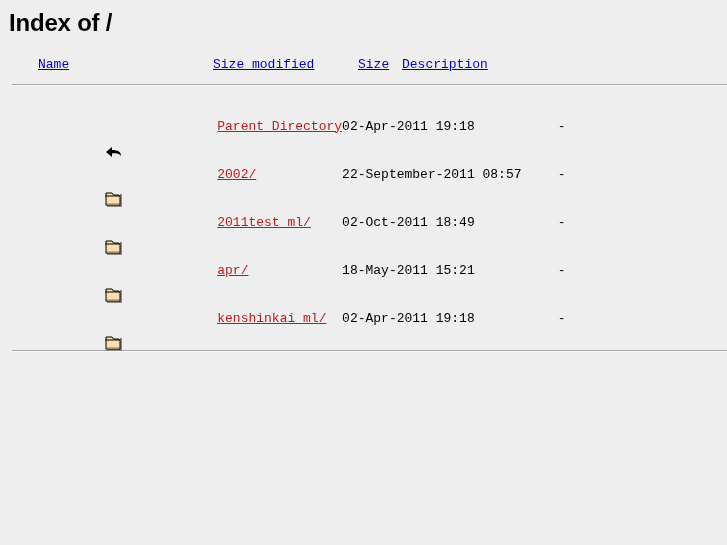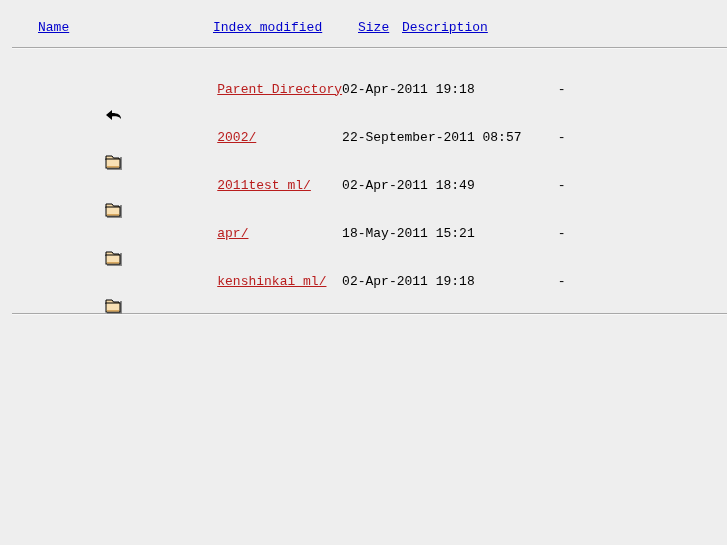--- a/index.html
+++ b/index.html
@@ -115,35 +115,36 @@
     font-size: 12.5px;
     color: #1a1a1a;
     line-height: 16px;
   }
 </style>
 </head>
 <body>
 
 <div class="page">
 
+  <h1 class="page-title">Index of /</h1>
 
   <div class="listing">
     <table class="index-table">
       <colgroup>
         <col class="col-icon">
         <col class="col-name">
         <col class="col-date">
         <col class="col-size">
         <col class="col-desc">
       </colgroup>
       <thead>
         <tr class="head-row">
           <th class="col-icon"></th>
           <th><span class="head-link">Name</span></th>
-          <th><span class="head-link">Index modified</span></th>
+          <th><span class="head-link">Size modified</span></th>
           <th><span class="head-link">Size</span></th>
           <th><span class="head-link">Description</span></th>
         </tr>
       </thead>
     </table>
 
     <hr class="rule rule-top">
 
     <table class="index-table">
       <colgroup>
@@ -202,21 +203,21 @@
                 <rect x="16" y="5" width="2" height="12" fill="#8a8a8a"></rect>
                 <path d="M2 4 h6 l1.5 2 H15 v2 H2 Z" fill="#f5d9a8" stroke="#000000" stroke-width="1"></path>
                 <rect x="2" y="7" width="14" height="9" fill="#f8e0b4" stroke="#000000" stroke-width="1"></rect>
                 <rect x="3" y="14" width="12" height="1.5" fill="#d8a860"></rect>
               </svg>
             </span>
           </td>
           <td class="col-name">
             <span class="entry-link">2011test_ml/</span>
           </td>
-          <td class="date-cell">02-Apr-2011 18:49</td>
+          <td class="date-cell">02-Oct-2011 18:49</td>
           <td class="col-size size-cell">-</td>
           <td class="col-desc"></td>
         </tr>
 
         <tr class="entry-row">
           <td class="col-icon">
             <span class="icon-wrap">
               <svg width="20" height="22" viewBox="0 0 20 22">
                 <rect x="3" y="16" width="15" height="2" fill="#8a8a8a"></rect>
                 <rect x="16" y="5" width="2" height="12" fill="#8a8a8a"></rect>

